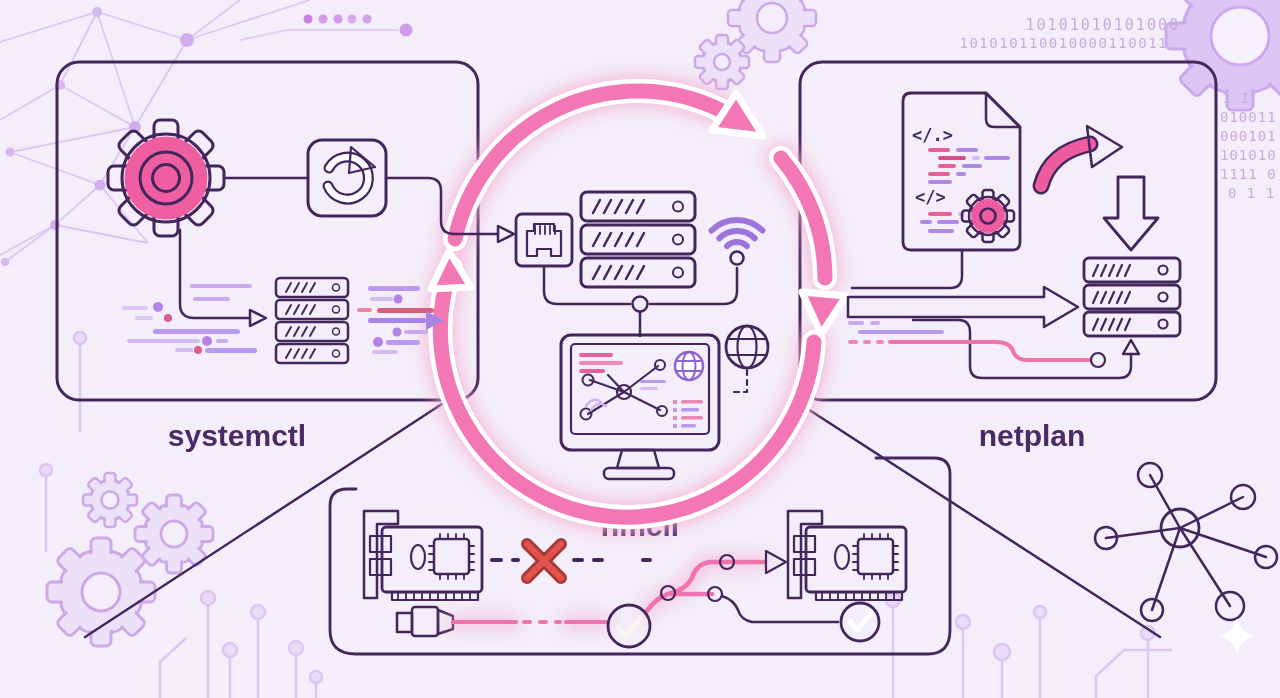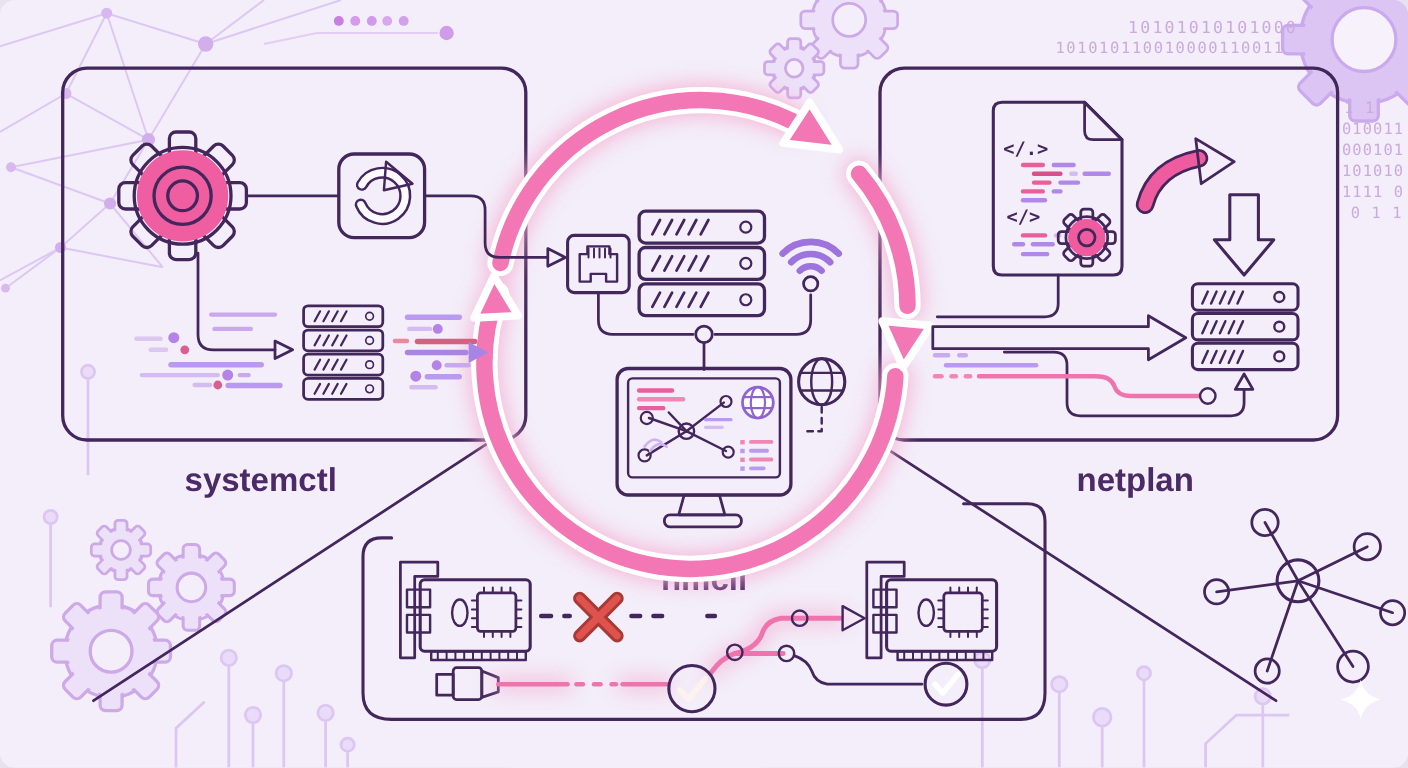--- a/index.html
+++ b/index.html
@@ -1,17 +1,17 @@
 <!DOCTYPE html>
 <html><head>
 <meta charset="utf-8">
 <style>
   html,body{margin:0;padding:0;background:#e8e2ef;}
   #stage{position:relative;width:1280px;height:698px;overflow:hidden;background:#f3eef9;
-         font-family:"Liberation Sans", sans-serif;border-radius:14px;}
+         font-family:"Liberation Sans", sans-serif;}
   svg{position:absolute;inset:0;display:block;}
   .ol{stroke:#43265c;fill:none;stroke-linecap:round;stroke-linejoin:round;}
   .label{font-family:"Liberation Sans", sans-serif;font-weight:bold;font-size:30px;fill:#4b2a66;}
   .bin{font-family:"DejaVu Sans Mono", monospace;fill:#cbaade;}
   .deco{stroke:#ddc7f3;fill:none;stroke-width:1.8;}
 </style>
 </head>
 <body>
 
 <div id="stage">

